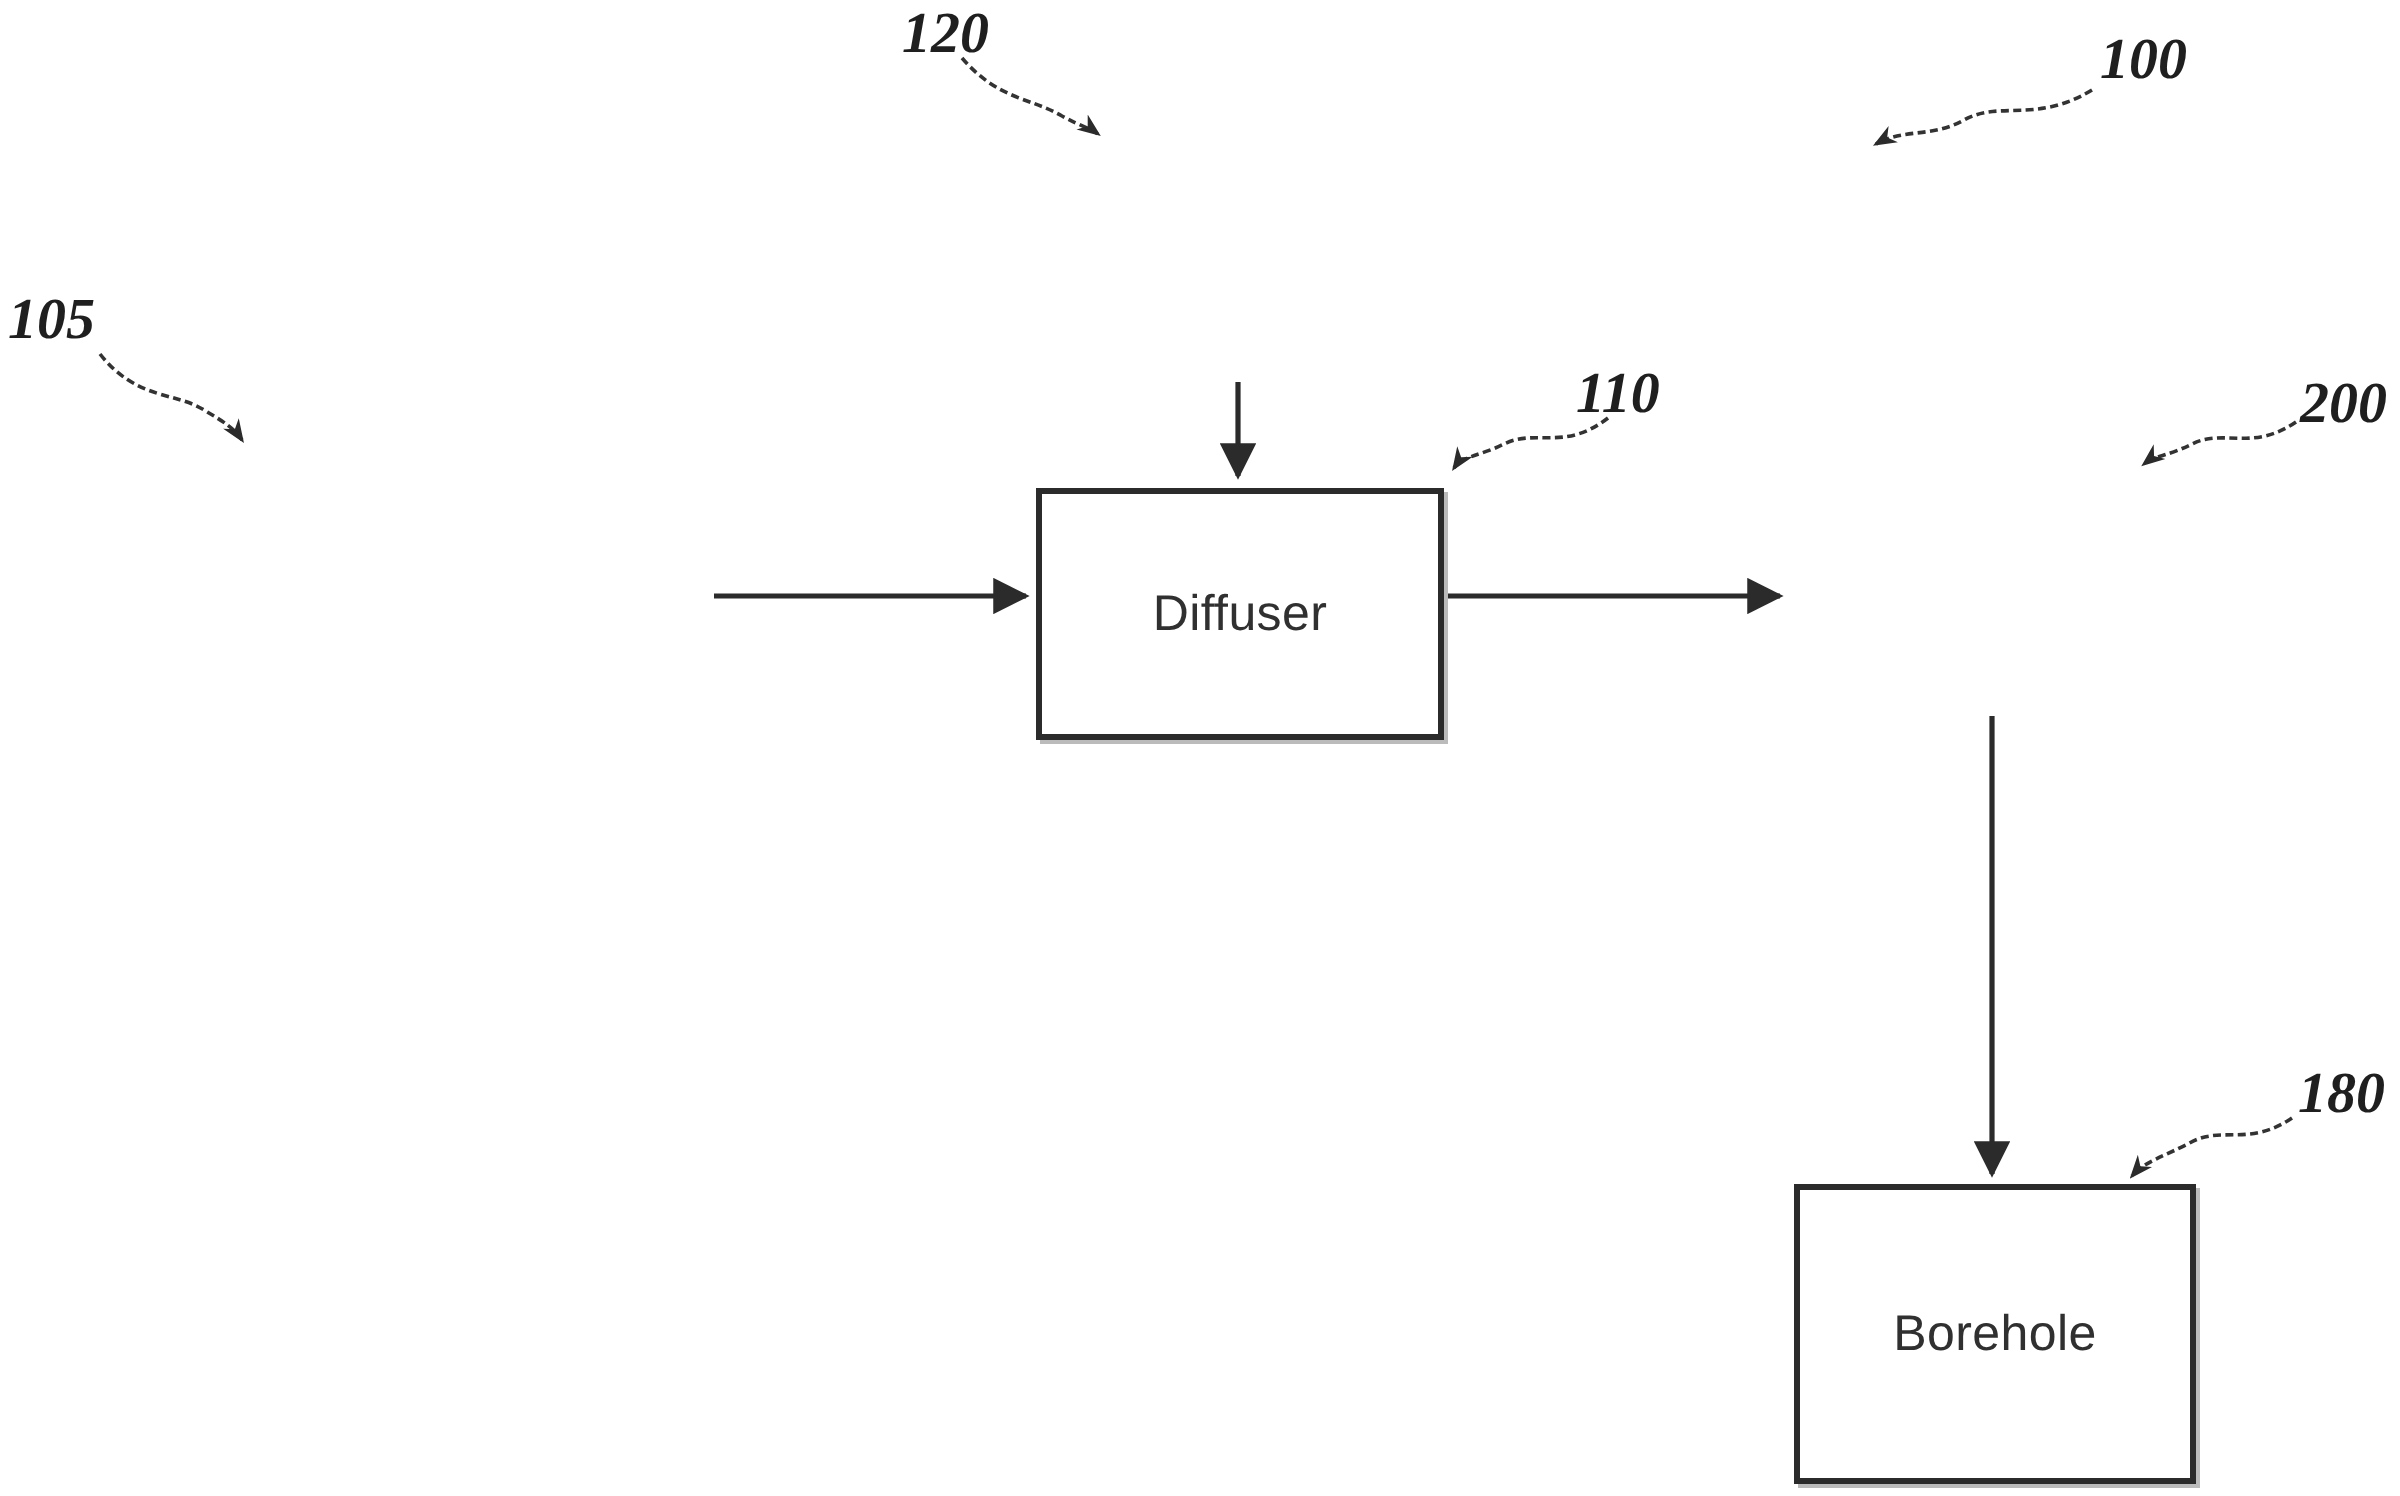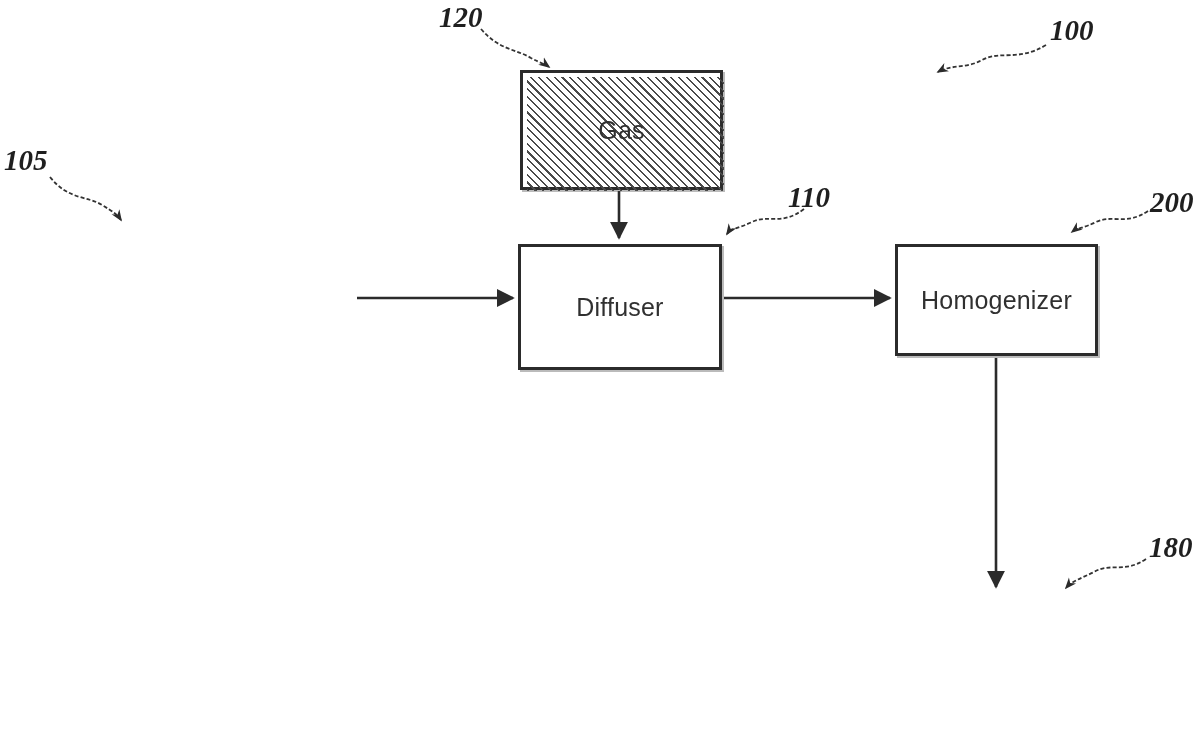--- a/index.html
+++ b/index.html
@@ -53,21 +53,21 @@
     position: absolute;
     font-family: "Liberation Serif", "DejaVu Serif", serif;
     font-style: italic;
     font-weight: 600;
     font-size: 29px;
     color: #1f1f1f;
     z-index: 3;
     white-space: nowrap;
   }
   #ref-105 { left: 4px;    top: 144px; }
-  #ref-120 { left: 439px;  top: 1px; font-style: italic;   }
+  #ref-120 { left: 451px;  top: 1px; font-style: italic;   }
   #ref-100 { left: 1050px; top: 14px;  }
   #ref-110 { left: 788px;  top: 181px; }
   #ref-130 { left: 1150px; top: 186px; }
   #ref-140 { left: 1149px; top: 531px; }
 
   svg.connectors {
     position: absolute;
     left: 0;
     top: 0;
     z-index: 1;
@@ -95,32 +95,29 @@
 
     <path d="M 50 177 C 68 200, 88 196, 102 205 C 112 211, 117 214, 121 220" fill="none" stroke="#333" stroke-width="1.8" stroke-dasharray="4 2.2" marker-end="url(#leadArrow)"></path>
     <path d="M 481 29 C 499 50, 516 49, 531 58 C 540 63, 545 64, 549 67" fill="none" stroke="#333" stroke-width="1.8" stroke-dasharray="4 2.2" marker-end="url(#leadArrow)"></path>
     <path d="M 1046 45 C 1018 62, 1000 50, 982 60 C 966 69, 952 64, 938 72" fill="none" stroke="#333" stroke-width="1.8" stroke-dasharray="4 2.2" marker-end="url(#leadArrow)"></path>
     <path d="M 804 209 C 782 226, 768 214, 752 222 C 740 228, 731 228, 727 234" fill="none" stroke="#333" stroke-width="1.8" stroke-dasharray="4 2.2" marker-end="url(#leadArrow)"></path>
     <path d="M 1148 211 C 1126 226, 1112 214, 1096 222 C 1084 228, 1077 228, 1072 232" fill="none" stroke="#333" stroke-width="1.8" stroke-dasharray="4 2.2" marker-end="url(#leadArrow)"></path>
     <path d="M 1146 559 C 1124 574, 1110 562, 1094 572 C 1082 578, 1072 581, 1066 588" fill="none" stroke="#333" stroke-width="1.8" stroke-dasharray="4 2.2" marker-end="url(#leadArrow)"></path>
   </svg>
 
 
-  <div class="node hatched" id="node-gas">
-    <span>Gas</span>
-  </div>
 
   <div class="node" id="node-diffuser">
     <span>Diffuser</span>
   </div>
 
-  <div class="node" id="node-homogenizer">
-    <span>Homogenizer</span>
+
+  <div class="node" id="node-borehole">
+    <span>Borehole</span>
   </div>
-
 
   <div class="ref-num" id="ref-105">105</div>
   <div class="ref-num" id="ref-120">120</div>
   <div class="ref-num" id="ref-100">100</div>
   <div class="ref-num" id="ref-110">110</div>
   <div class="ref-num" id="ref-130">200</div>
   <div class="ref-num" id="ref-140">180</div>
 
 </div>
 

